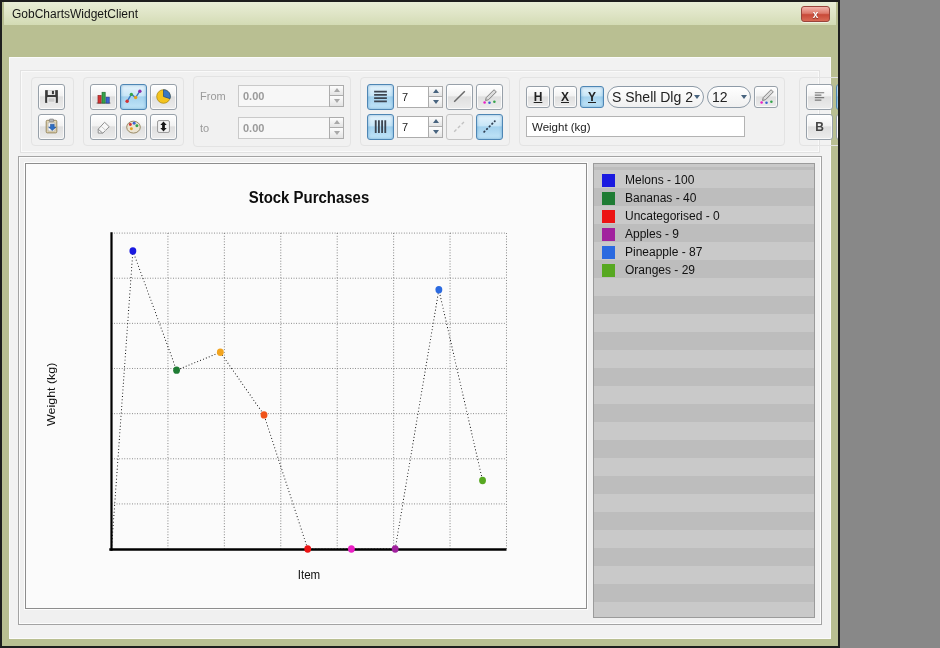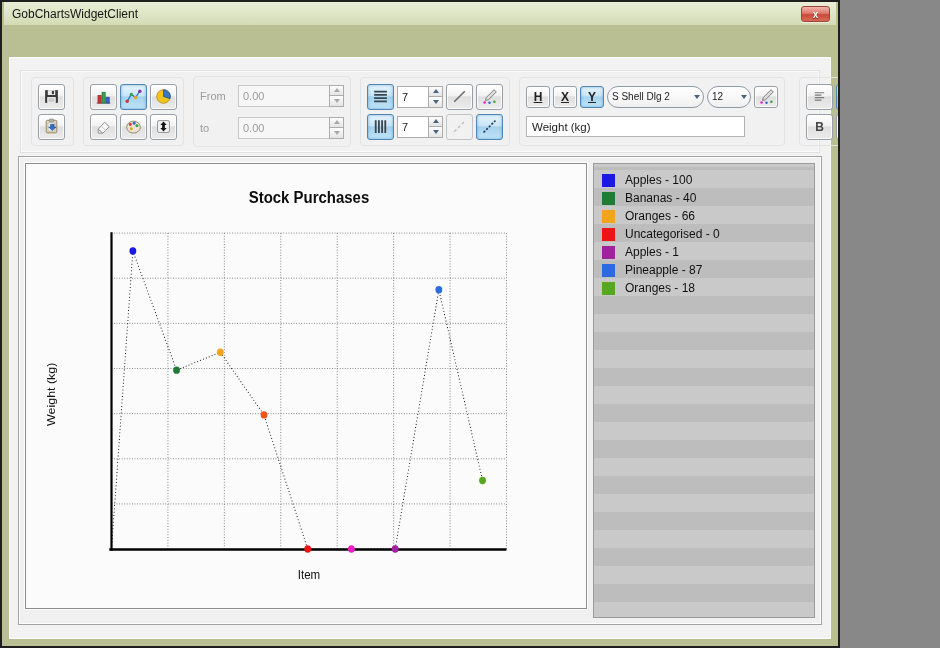--- a/index.html
+++ b/index.html
@@ -68,39 +68,39 @@
   .btn svg { display:block; }
   .btn-letter { font-weight:bold; font-size:12px; text-decoration:underline; color:#222; }
   .lbl { font-size:11px; color:#9a9a9a; }
   
   .spin { display:flex; height:22px; }
   .spin input {
     flex:1; min-width:0; border:1px solid #acacac; border-right:none;
     font-family:"Liberation Sans",sans-serif; font-size:11px; padding:0 4px;
     background:#fff; color:#222; outline:none;
   }
-  .spin.dis input { color:#9a9a9a; background:#f7f7f7; border-color:#c9c9c9; }
+  .spin.dis input { color:#9a9a9a; background:#f7f7f7; border-color:#c9c9c9;font-weight:bold; }
   .spincol { width:15px; display:flex; flex-direction:column; }
   .spinbtn {
     flex:1; border:1px solid #acacac; background:linear-gradient(#fdfdfd,#e4e4e4);
     display:flex; align-items:center; justify-content:center;
   }
   .spinbtn + .spinbtn { border-top:none; }
   .tri-up { width:0;height:0;border-left:3px solid transparent;border-right:3px solid transparent;border-bottom:4px solid #47637e; }
   .tri-dn { width:0;height:0;border-left:3px solid transparent;border-right:3px solid transparent;border-top:4px solid #47637e; }
   .spin.dis .tri-up { border-bottom-color:#a8a8a8; }
   .spin.dis .tri-dn { border-top-color:#a8a8a8; }
   
   .trow { display:flex; align-items:center; gap:3px; }
   .btn.small { width:24px; height:22px; }
   .combo {
     height:22px; border:1px solid #8d9aa7; border-radius:11px;
     background:linear-gradient(180deg,#ffffff,#f0f0f0);
     display:flex; align-items:center; padding:0 3px 0 4px;
-    font-size:10px; color:#222; overflow:hidden; white-space:nowrap;
+    font-size:14px; color:#222; overflow:hidden; white-space:nowrap;
   }
   .combo .cval { flex:1; overflow:hidden; }
   .combo-font { width:97px; }
   .combo-size { width:44px; }
   .txtfield {
     width:219px; height:21px; border:1px solid #b3b3b3;
     font-family:"Liberation Sans",sans-serif; font-size:11.5px; color:#222;
     padding:0 5px; background:#fff; outline:none;
   }
   
@@ -426,44 +426,40 @@
             <circle cx="534.0" cy="343.6" r="4" fill="#57a821"></circle>
             <text x="331" y="42" text-anchor="middle" font-size="17.5" font-weight="bold" fill="#0d0d0d">Stock Purchases</text>
             <text x="331" y="450" text-anchor="middle" font-size="13.5" fill="#111">Item</text>
             <text x="34" y="250" text-anchor="middle" font-size="13.5" fill="#111" transform="rotate(-90 34 250)">Weight (kg)</text>
           </svg>
       </div>
       <div class="legend">
         <div>
             <div class="legend-row">
               <span class="swatch" style="background: rgb(26, 26, 224);"></span>
-              <span class="legend-label">Apples - 100</span>
+              <span class="legend-label">Melons - 100</span>
             </div>
             <div class="legend-row">
               <span class="swatch" style="background: rgb(31, 124, 52);"></span>
               <span class="legend-label">Bananas - 40</span>
             </div>
             <div class="legend-row">
-              <span class="swatch" style="background: rgb(242, 164, 30);"></span>
-              <span class="legend-label">Oranges - 66</span>
-            </div>
-            <div class="legend-row">
               <span class="swatch" style="background: rgb(236, 20, 20);"></span>
               <span class="legend-label">Uncategorised - 0</span>
             </div>
             <div class="legend-row">
               <span class="swatch" style="background: rgb(161, 33, 158);"></span>
-              <span class="legend-label">Apples - 1</span>
+              <span class="legend-label">Apples - 9</span>
             </div>
             <div class="legend-row">
               <span class="swatch" style="background: rgb(43, 106, 224);"></span>
               <span class="legend-label">Pineapple - 87</span>
             </div>
             <div class="legend-row">
               <span class="swatch" style="background: rgb(87, 168, 33);"></span>
-              <span class="legend-label">Oranges - 18</span>
+              <span class="legend-label">Oranges - 29</span>
             </div>
           </div>
       </div>
     </div>
 
   </div>
 </div>
 
 </body></html>

